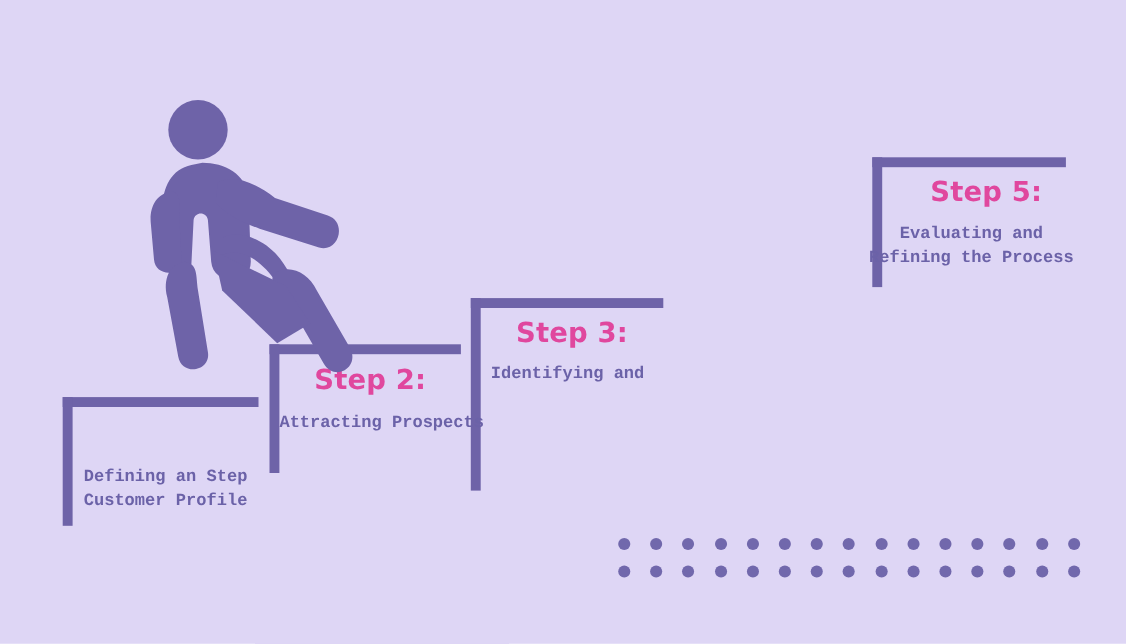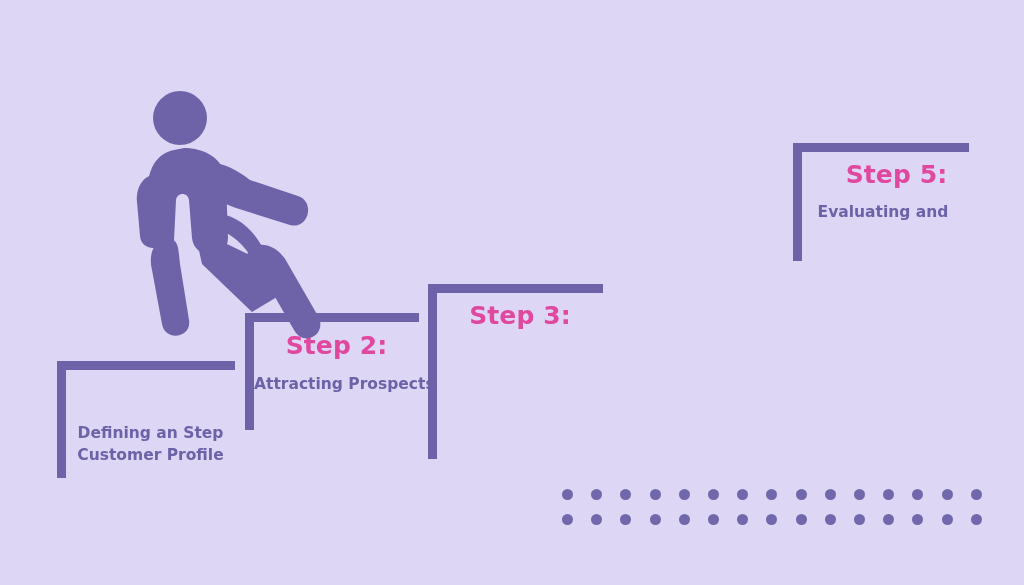--- a/index.html
+++ b/index.html
@@ -50,20 +50,21 @@
     text-align: center;
   }
   .step-desc {
     position: absolute;
     font-size: 15.5px;
     font-weight: bold;
     color: #6B62A8;
     line-height: 22px;
     text-align: center;
     white-space: nowrap;
+    font-family: Liberation Mono, monospace;
   }
 
   
   .walker {
     position: absolute;
     left: 132px;
     top: 88px;
     width: 210px;
     height: 260px;
   }
@@ -88,29 +89,31 @@
 <body>
 
 <div class="canvas">
 
   <div class="step" style="left:793px; top:143px; width:176px; height:118px;">
     <div class="bracket-top" style="width:176px;"></div>
     <div class="bracket-left" style="height:118px;"></div>
     <div class="step-title" style="left:9px; top:17px; width:167px;margin-left:11px;">Step 5:</div>
     <div class="step-desc" style="left:-5px; top:58px; width:190px;">
       <div>Evaluating and</div>
+      <div>Refining the Process</div>
     </div>
   </div>
 
 
-  <div class="step" style="left:428px; top:284px; width:175px; height:175px;">
+  <div class="step" style="left:428px; top:271px; width:175px; height:175px;">
     <div class="bracket-top" style="width:175px;"></div>
     <div class="bracket-left" style="height:175px;"></div>
     <div class="step-title" style="left:9px; top:17px; width:166px;">Step 3:</div>
     <div class="step-desc" style="left:-16px; top:58px; width:208px;">
+      <div>Identifying and</div>
     </div>
   </div>
 
   <div class="step" style="left:245px; top:313px; width:174px; height:117px;">
     <div class="bracket-top" style="width:174px;"></div>
     <div class="bracket-left" style="height:117px;"></div>
     <div class="step-title" style="left:9px; top:18px; width:165px;">Step 2:</div>
     <div class="step-desc" style="left:9px; top:60px; width:165px;">
       <div>Attracting Prospects</div>
     </div>

